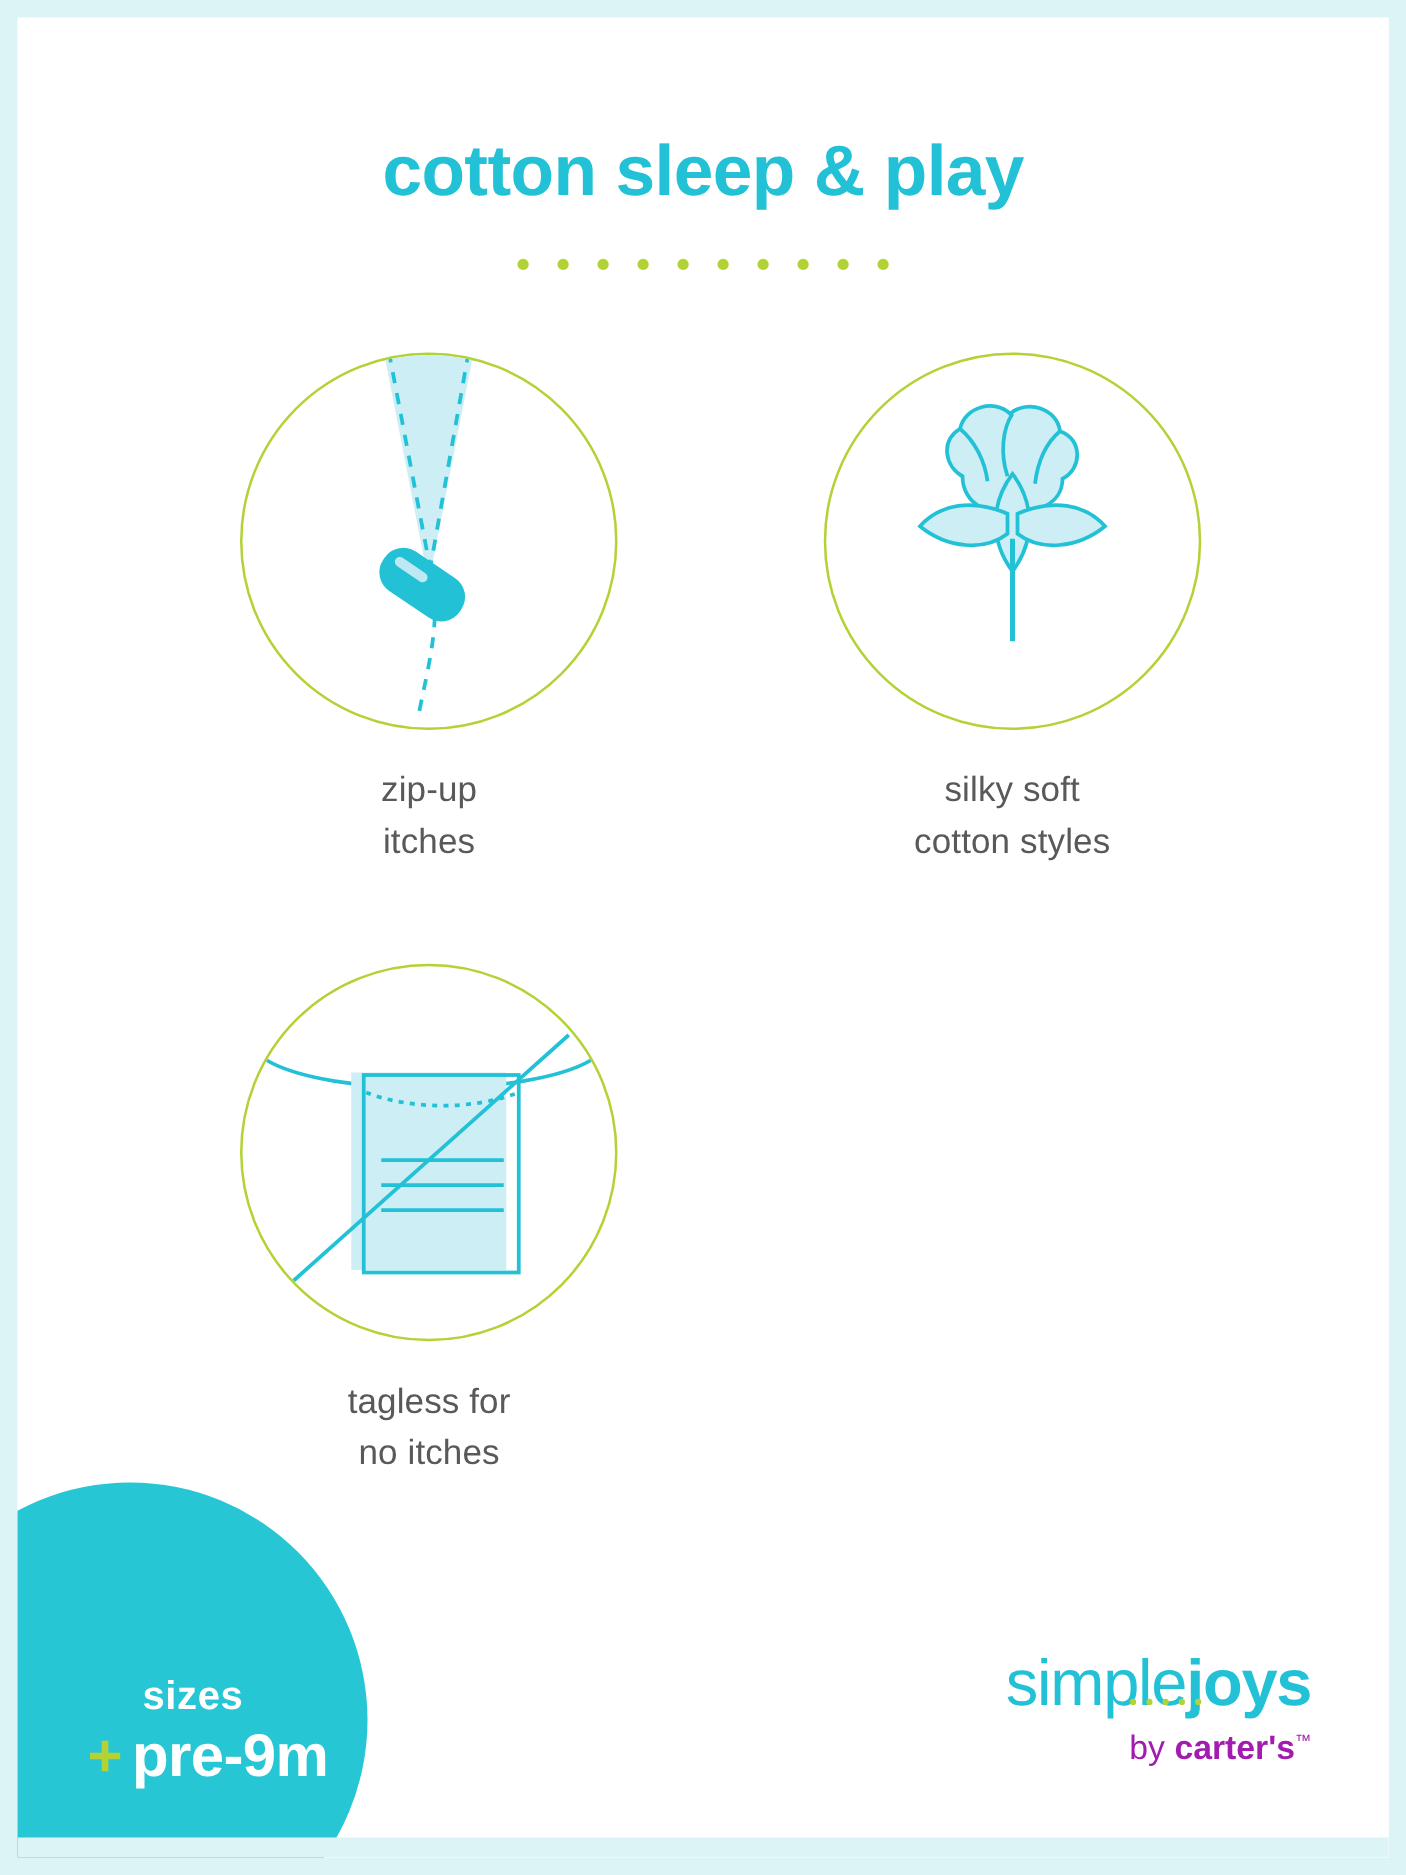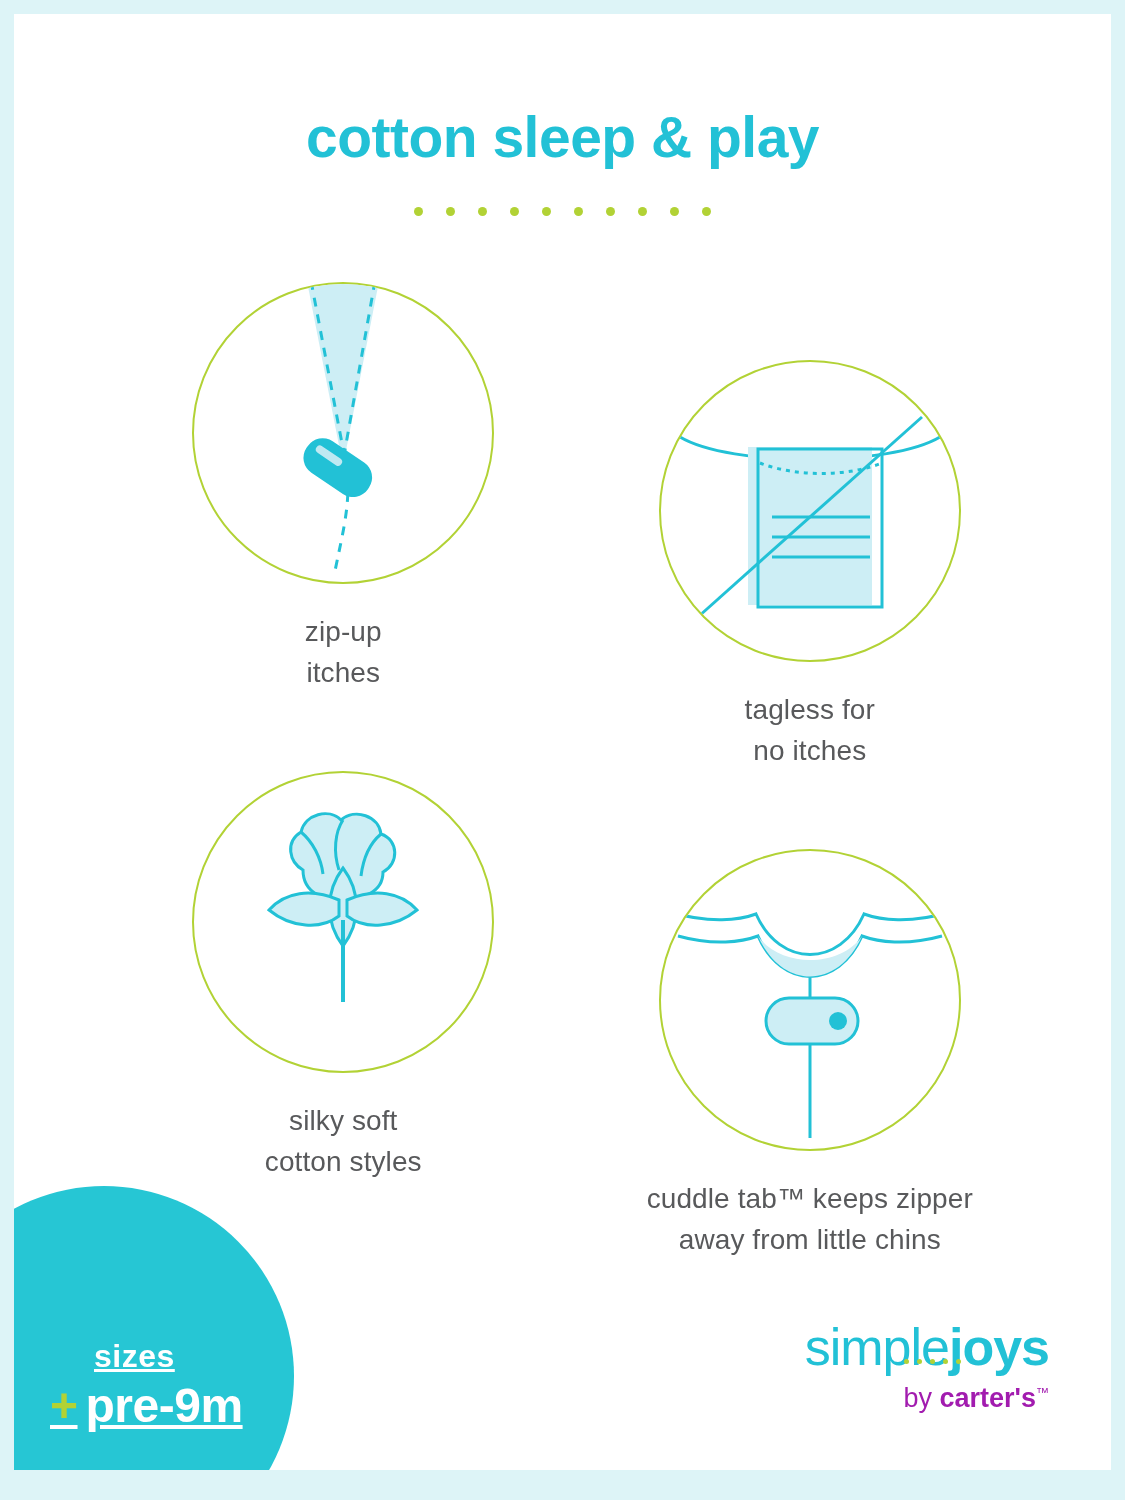--- a/index.html
+++ b/index.html
@@ -100,25 +100,24 @@
     position: absolute;
     left: -100px;
     bottom: -80px;
     width: 380px;
     height: 380px;
     border-radius: 50%;
     background: #26c6d4;
   }
   .badge-text {
     position: absolute;
-    left: 36px;
+    left: 56px;
     bottom: 56px;
     color: #ffffff;
     line-height: 1;
-    text-decoration: underline;
   }
   .badge-sizes {
     font-size: 32px;
     font-weight: bold;
     letter-spacing: 0.5px;
     margin-left: 44px;
     margin-bottom: 10px;
   }
   .badge-range {
     font-size: 48px;
@@ -214,37 +213,20 @@
               <path d="M152 178 C160 215 150 250 142 290" stroke="#22c1d6" stroke-width="3" fill="none" stroke-dasharray="9 8"></path>
               <g transform="rotate(34 150 195)">
                 <rect x="104" y="172" width="74" height="38" rx="18" fill="#22c1d6"></rect>
                 <rect x="112" y="182" width="30" height="8" rx="4" fill="#bfe9f2"></rect>
               </g>
             </svg>
           </span>
         </div>
         <div class="caption">zip-up
 itches</div>
-      </div>
-
-      <div class="cell row2">
-        <div class="circle">
-          <span>
-            <svg width="300" height="300" viewBox="0 0 300 300">
-              <path d="M20 78 C70 108 230 108 280 78" stroke="#22c1d6" stroke-width="3" fill="none"></path>
-              <rect x="88" y="88" width="124" height="158" fill="#cdeef5"></rect>
-              <rect x="98" y="90" width="124" height="158" fill="none" stroke="#22c1d6" stroke-width="3"></rect>
-              <path d="M100 104 C136 118 186 118 222 104" stroke="#22c1d6" stroke-width="3" fill="none" stroke-dasharray="4 5"></path>
-              <path d="M112 158 L210 158 M112 178 L210 178 M112 198 L210 198" stroke="#22c1d6" stroke-width="3" fill="none"></path>
-              <path d="M38 258 L262 58" stroke="#22c1d6" stroke-width="3" fill="none"></path>
-            </svg>
-          </span>
-        </div>
-        <div class="caption">tagless for
-no itches</div>
       </div>
 
       <div class="cell">
         <div class="circle">
           <span>
             <svg width="300" height="300" viewBox="0 0 300 300">
               <g fill="#cdeef5" stroke="#22c1d6" stroke-width="3">
                 <path d="M110 100 C96 92 92 72 108 62 C112 44 136 38 148 50 C162 38 186 46 188 64 C206 70 206 94 190 102 C190 122 168 132 150 124 C132 134 110 122 110 100 Z"></path>
               </g>
               <g fill="none" stroke="#22c1d6" stroke-width="3">
@@ -260,32 +242,33 @@
           </span>
         </div>
         <div class="caption">silky soft
 cotton styles</div>
       </div>
 
       <div class="cell row2">
         <div class="circle">
           <span>
             <svg width="300" height="300" viewBox="0 0 300 300">
-              <path d="M10 64 C50 76 80 72 96 66 C120 120 180 120 204 66 C220 72 250 76 290 64" stroke="#22c1d6" stroke-width="3" fill="none"></path>
-              <path d="M18 88 C54 98 82 94 98 88 C122 142 178 142 202 88 C218 94 246 98 282 88" stroke="#22c1d6" stroke-width="3" fill="none"></path>
-              <path d="M98 88 C122 142 178 142 202 88 C180 120 120 120 98 88 Z" fill="#cdeef5"></path>
-              <path d="M150 130 L150 290" stroke="#22c1d6" stroke-width="3" fill="none"></path>
-              <rect x="106" y="150" width="92" height="46" rx="23" fill="#cdeef5" stroke="#22c1d6" stroke-width="3"></rect>
-              <circle cx="178" cy="173" r="9" fill="#22c1d6"></circle>
+              <path d="M20 78 C70 108 230 108 280 78" stroke="#22c1d6" stroke-width="3" fill="none"></path>
+              <rect x="88" y="88" width="124" height="158" fill="#cdeef5"></rect>
+              <rect x="98" y="90" width="124" height="158" fill="none" stroke="#22c1d6" stroke-width="3"></rect>
+              <path d="M100 104 C136 118 186 118 222 104" stroke="#22c1d6" stroke-width="3" fill="none" stroke-dasharray="4 5"></path>
+              <path d="M112 158 L210 158 M112 178 L210 178 M112 198 L210 198" stroke="#22c1d6" stroke-width="3" fill="none"></path>
+              <path d="M38 258 L262 58" stroke="#22c1d6" stroke-width="3" fill="none"></path>
             </svg>
           </span>
         </div>
-        <div class="caption">cuddle tab™ keeps zipper
-away from little chins</div>
-      </div>
+        <div class="caption">tagless for
+no itches</div>
+      </div>
+
 
     </div>
 
     <div class="badge"></div>
     <div class="badge-text">
       <div class="badge-sizes">sizes</div>
       <div class="badge-range">
         <span class="badge-plus">+</span>
         <span>pre-9m</span>
       </div>

